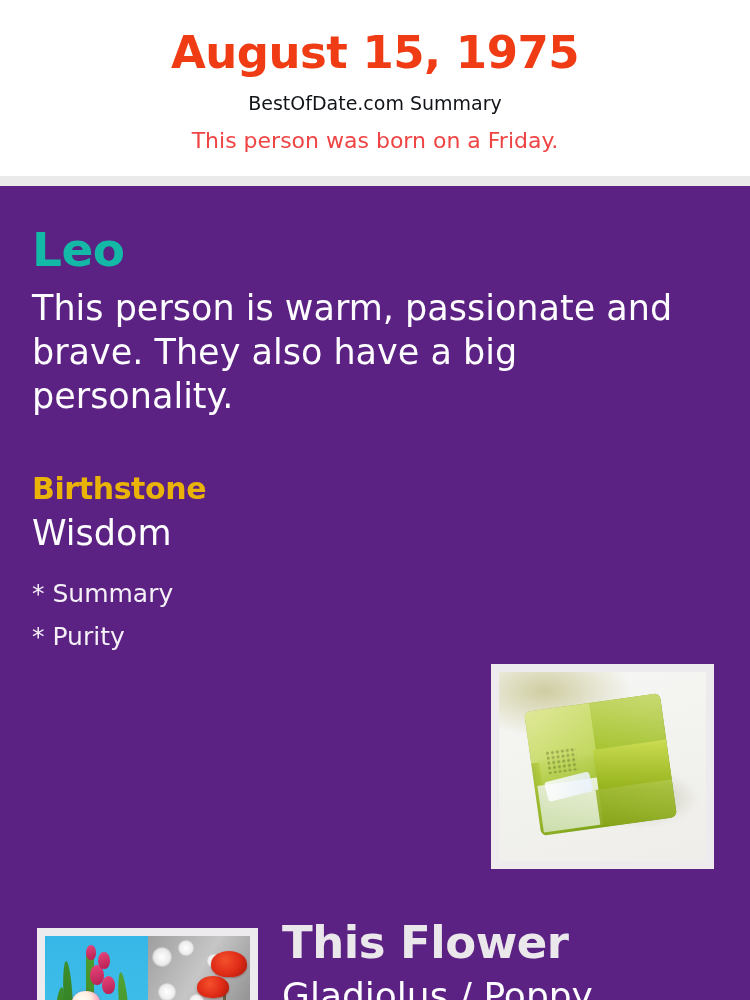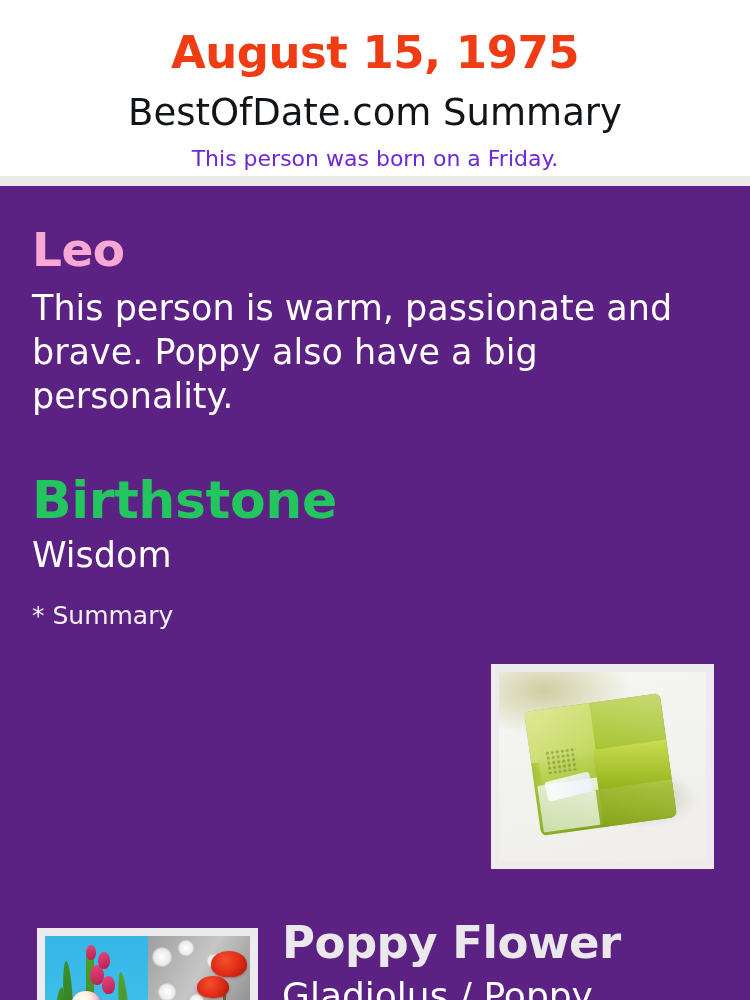--- a/index.html
+++ b/index.html
@@ -18,54 +18,54 @@
     background:#ffffff; text-align:center;
   }
   .date-title {
     font-family:"DejaVu Sans", sans-serif;
     font-size:45px; font-weight:bold; letter-spacing:-0.5px;
     color:#f03c14; line-height:1;
     padding-top:30px;
   }
   .site-summary {
     font-family:"DejaVu Sans", sans-serif;
-    font-size:37px; font-weight:normal; color:#111418;
+    font-size:19px; font-weight:normal; color:#111418;
     line-height:1; padding-top:19px;
   }
   .born-line {
     font-family:"DejaVu Sans", sans-serif;
-    font-size:22px; color:#6d28d9;
+    font-size:22px; color:#ef4444;
     line-height:1; padding-top:17px;
   }
   .divider {
     position:absolute; left:0; top:176px; width:750px; height:10px;
     background:#eaeaea;
   }
 
   
   .panel {
     position:absolute; left:0; top:186px; width:750px; height:814px;
     background:#5b2183;
   }
 
   
   .zodiac { position:absolute; left:32px; top:40px; width:660px; }
   .zodiac-name {
-    font-size:47px; font-weight:bold; color:#f9a8d4; line-height:1;
+    font-size:47px; font-weight:bold; color:#14b8a6; line-height:1;
     letter-spacing:-0.5px;
   }
   .zodiac-desc {
     font-size:35px; color:#fdfcfe; line-height:1.25;
     padding-top:14px; max-width:650px;
   }
 
   
   .stone-block { position:absolute; left:32px; top:288px; width:430px; }
   .stone-heading {
-    font-size:52px; font-weight:bold; color:#22c55e; line-height:1;
+    font-size:30px; font-weight:bold; color:#eab308; line-height:1;
     letter-spacing:-0.4px;
   }
   .stone-name {
     font-size:35px; color:#fdfcfe; line-height:1; padding-top:12px;
   }
   .trait-list { padding-top:12px; }
   .trait {
     font-size:25px; color:#f4f0f6; line-height:1; padding-top:18px;
     white-space:nowrap;
   }
@@ -193,28 +193,29 @@
     <div class="date-title">August 15, 1975</div>
     <div class="site-summary">BestOfDate.com Summary</div>
     <div class="born-line">This person was born on a Friday.</div>
   </div>
   <div class="divider"></div>
 
   <div class="panel">
 
     <div class="zodiac">
       <div class="zodiac-name">Leo</div>
-      <div class="zodiac-desc">This person is warm, passionate and brave. Poppy also have a big personality.</div>
+      <div class="zodiac-desc">This person is warm, passionate and brave. They also have a big personality.</div>
     </div>
 
     <div class="stone-block">
       <div class="stone-heading">Birthstone</div>
       <div class="stone-name">Wisdom</div>
       <div class="trait-list">
         <div class="trait">* Summary</div>
+        <div class="trait">* Purity</div>
       </div>
     </div>
 
     <div class="photo-frame stone-frame">
       <div class="inner">
         <div class="gem-bg"></div>
         <div class="gem-shadow"></div>
         <div class="gem">
           <div class="facet f1"></div>
           <div class="facet f2"></div>
@@ -254,19 +255,19 @@
 
             <div class="p-petal" style="left:62%;top:8%;width:36px;height:26px;"></div>
             <div class="p-petal" style="left:48%;top:22%;width:32px;height:22px;"></div>
 
           </div>
         </div>
       </div>
     </div>
 
     <div class="flower-text">
-      <div class="flower-heading">Poppy Flower</div>
+      <div class="flower-heading">This Flower</div>
       <div class="flower-name">Gladiolus / Poppy</div>
 
     </div>
 
   </div>
 </div>
 
 </body></html>

